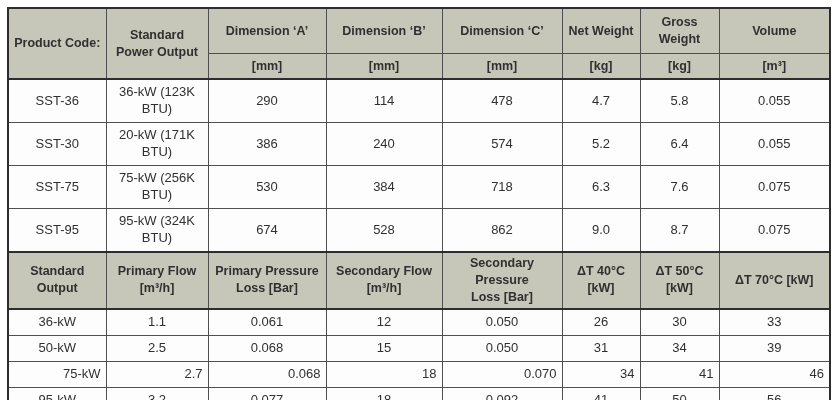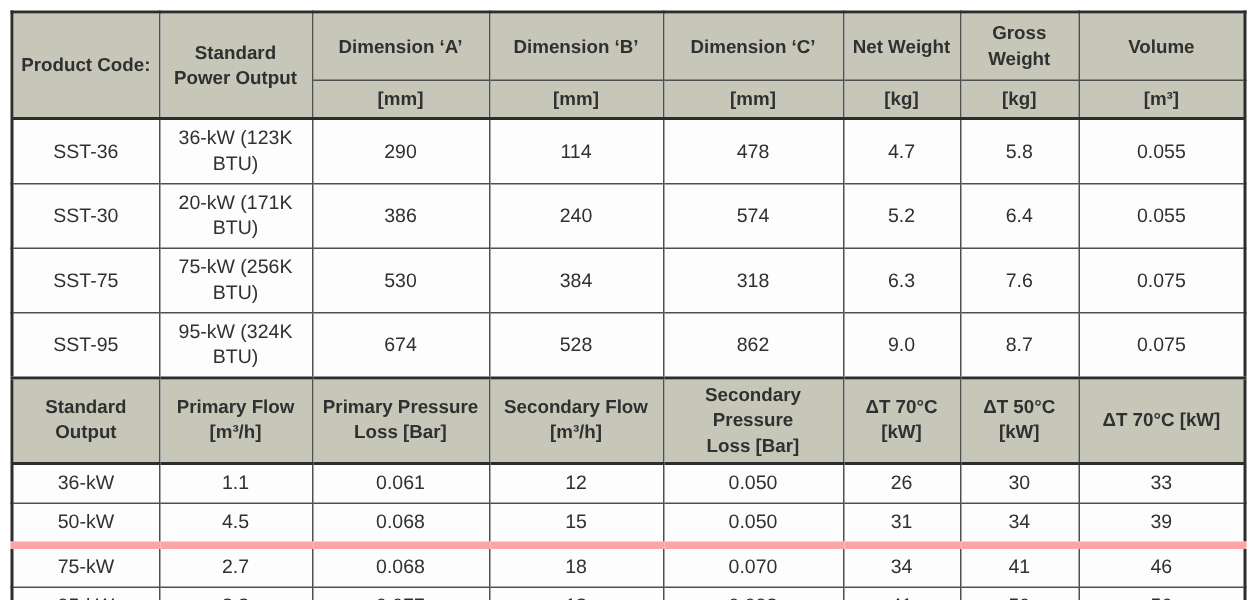--- a/index.html
+++ b/index.html
@@ -49,21 +49,21 @@
   thead tr.units  th { height: 20px; margin-left: 40px; }
   thead { border-bottom: 2px solid #2d2d2d; }
   tbody.dims td { height: 38px; }
   tr.sec2 th {
     height: 46px;
     white-space: pre-line;
     border-top: 2px solid #2d2d2d;
     border-bottom: 2px solid #2d2d2d;
   }
   tbody.perf td { height: 21px; }
-  tbody.perf tr.thick td { border-top: 5px solid #fca5a5; }
+  tbody.perf tr.thick td { border-top: 1px solid #fca5a5; text-align: right; }
 </style>
 </head>
 <body>
 
 <div class="page">
   <div class="table-wrap">
     <table class="spec">
       <colgroup>
         <col style="width:98px">
         <col style="width:102px">
@@ -113,21 +113,21 @@
             <td>574</td>
             <td>5.2</td>
             <td>6.4</td>
             <td>0.055</td>
           </tr>
           <tr>
             <td>SST-75</td>
             <td>75-kW (256K BTU)</td>
             <td>530</td>
             <td>384</td>
-            <td>318</td>
+            <td>718</td>
             <td>6.3</td>
             <td>7.6</td>
             <td>0.075</td>
           </tr>
           <tr>
             <td>SST-95</td>
             <td>95-kW (324K BTU)</td>
             <td>674</td>
             <td>528</td>
             <td>862</td>
@@ -141,41 +141,41 @@
           <th>Standard
 Output</th>
           <th>Primary Flow
 [m³/h]</th>
           <th>Primary Pressure
 Loss [Bar]</th>
           <th>Secondary Flow
 [m³/h]</th>
           <th>Secondary Pressure
 Loss [Bar]</th>
-          <th>ΔT 70°C
+          <th>ΔT 40°C
 [kW]</th>
           <th>ΔT 50°C
 [kW]</th>
           <th>ΔT 70°C [kW]</th>
         </tr>
       </tbody>
       <tbody class="perf" id="perf-body">
           <tr>
             <td>36-kW</td>
             <td>1.1</td>
             <td>0.061</td>
             <td>12</td>
             <td>0.050</td>
             <td>26</td>
             <td>30</td>
             <td>33</td>
           </tr>
           <tr>
             <td>50-kW</td>
-            <td>4.5</td>
+            <td>2.5</td>
             <td>0.068</td>
             <td>15</td>
             <td>0.050</td>
             <td>31</td>
             <td>34</td>
             <td>39</td>
           </tr>
           <tr class="thick">
             <td>75-kW</td>
             <td>2.7</td>

